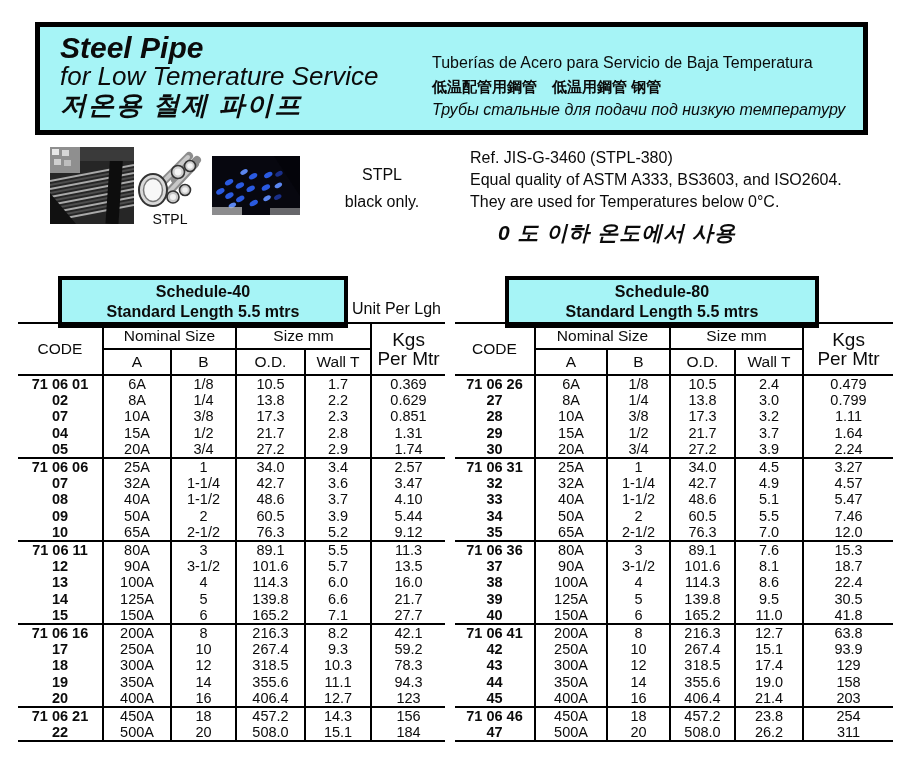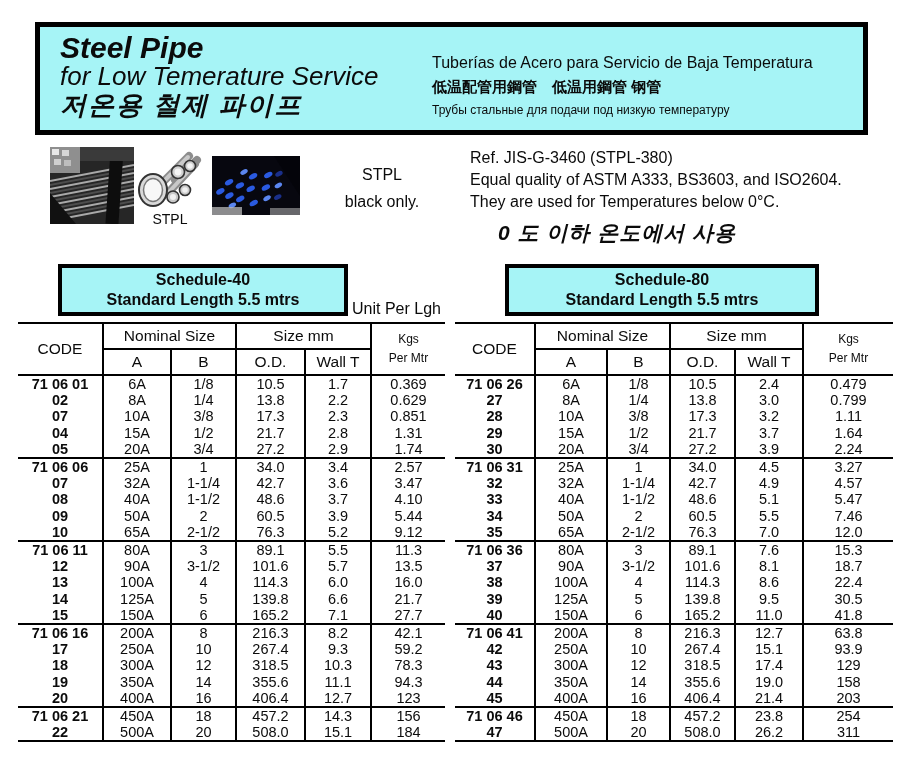--- a/index.html
+++ b/index.html
@@ -12,53 +12,53 @@
     position:absolute;left:35px;top:22px;width:833px;height:113px;box-sizing:border-box;
     border:5px solid #000;background:#a6f4f6;display:flex;
   }
   .banner-left{padding:4px 0 0 20px;width:372px;}
   .banner-title-en{font-size:30px;font-weight:bold;font-style:italic;line-height:33px;}
   .banner-sub-en{font-size:26px;font-weight:normal;font-style:italic;line-height:25px;}
   .banner-title-ko{font-size:26px;font-weight:bold;font-style:italic;line-height:32px;letter-spacing:2px;}
   .banner-right{padding-top:24px;}
   .banner-es{font-size:16px;line-height:24px;}
   .banner-cjk{font-size:15px;font-weight:bold;line-height:23px;}
-  .banner-ru{font-size:12px;line-height:24px;}
+  .banner-ru{font-size:16px;line-height:24px;font-style:italic;}
   
   .photo{position:absolute;}
   .photo-caption{position:absolute;left:137px;top:211px;width:66px;text-align:center;font-size:14px;}
   .stpl-note{position:absolute;left:330px;top:161px;width:104px;text-align:center;font-size:16px;line-height:27px;}
   
   .ref-block{position:absolute;left:470px;top:147px;width:420px;}
   .ref-line{font-size:16px;line-height:22px;}
   .usage-ko{font-size:21px;font-weight:bold;font-style:italic;margin-top:6px;margin-left:28px;letter-spacing:1px;}
   
   .sched-box{
-    position:absolute;top:264px;height:52px;box-sizing:border-box;border:4px solid #000;
+    position:absolute;top:276px;height:52px;box-sizing:border-box;border:4px solid #000;
     background:#a6f4f6;display:flex;flex-direction:column;align-items:center;justify-content:center;
     font-weight:bold;font-size:16px;line-height:20px;text-align:center;
   }
   .sched-box.s40{left:58px;width:290px;}
   .sched-box.s80{left:505px;width:314px;}
   .unit-label{position:absolute;left:352px;top:300px;font-size:16px;}
   .unit-label .u{text-decoration:underline;}
   
   .tbl-wrap{position:absolute;top:322px;}
   .tbl-wrap.t40{left:18px;width:427px;}
   .tbl-wrap.t80{left:455px;width:438px;}
   table.spec{border-collapse:collapse;table-layout:fixed;width:100%;
     border-top:2px solid #000;border-bottom:2px solid #000;}
   table.spec th{font-weight:normal;font-size:15.5px;padding:0;height:24px;line-height:20px;}
   table.spec td{font-size:14.5px;padding:0;height:16.2px;line-height:16.2px;text-align:center;
     white-space:nowrap;overflow:hidden;}
   .v{border-right:2px solid #000;}
   .hb{border-bottom:2px solid #000;}
   tr.gs td{border-top:2px solid #000;}
   td.code{text-align:right;padding-right:12px;font-weight:bold;}
-  th.kgs div{line-height:19px;font-size:12px;}
+  th.kgs div{line-height:19px;font-size:19px;}
 </style>
 </head>
 <body>
 
 <div class="page">
 
   <div class="banner">
     <div class="banner-left">
       <div class="banner-title-en">Steel Pipe</div>
       <div class="banner-sub-en">for Low Temerature Service</div>

